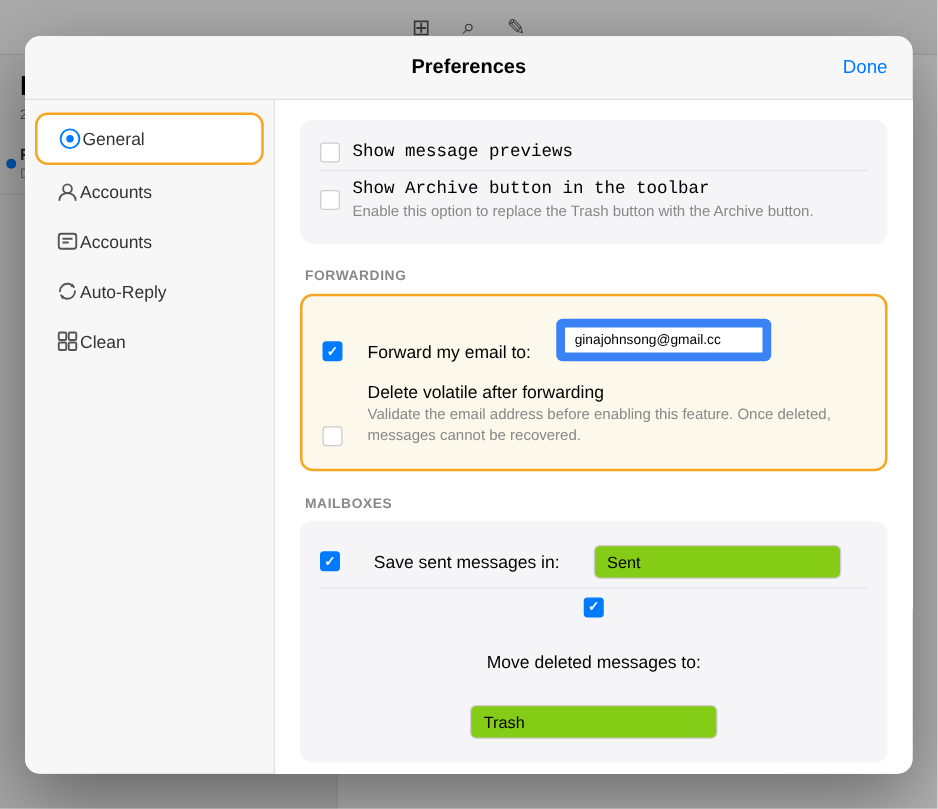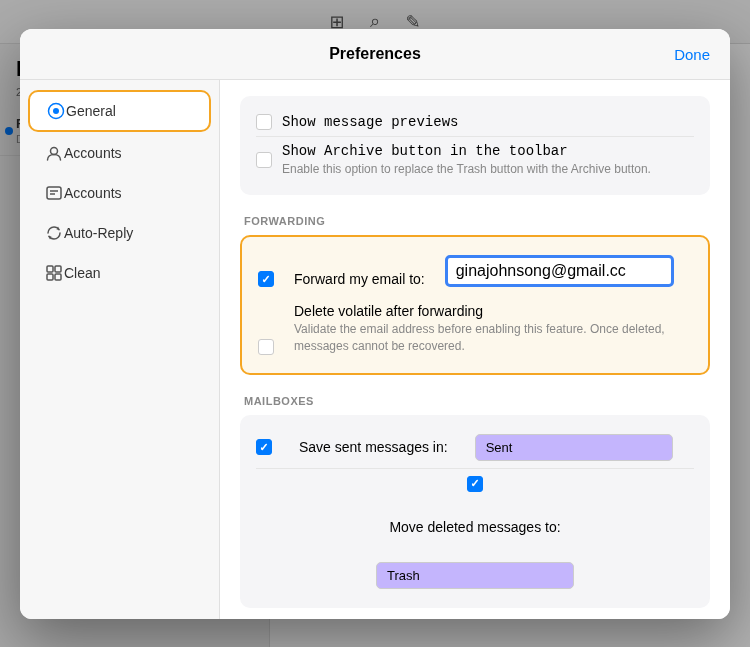--- a/index.html
+++ b/index.html
@@ -298,24 +298,24 @@
 
     .pref-checkbox.checked::after {
       content: '✓';
       color: #fff;
       font-size: 11px;
       font-weight: 700;
     }
 
     
     .pref-input {
-      border: 3px solid #3b82f6;
+      border: 7px solid #3b82f6;
       border-radius: 5px;
       padding: 4px 8px;
-      font-size: 16px;
+      font-size: 11px;
       background: #fff;
       color: #000;
       min-width: 160px;
     }
 
     
     .forward-row {
       display: flex;
       align-items: flex-end;
       gap: 20px;
@@ -344,21 +344,21 @@
       font-size: 14px;
       color: #000;
       min-width: 140px;
     }
 
     .mailbox-input {
       border: 1px solid #ccc;
       border-radius: 5px;
       padding: 5px 10px;
       font-size: 13px;
-      background: #c4b5fd;
+      background: #84cc16;
       min-width: 150px;
     }
 
     
     .pref-content::-webkit-scrollbar { width: 6px; }
     .pref-content::-webkit-scrollbar-track { background: transparent; }
     .pref-content::-webkit-scrollbar-thumb { background: #ccc; border-radius: 3px; }
   </style>
 </head>
 <body>

